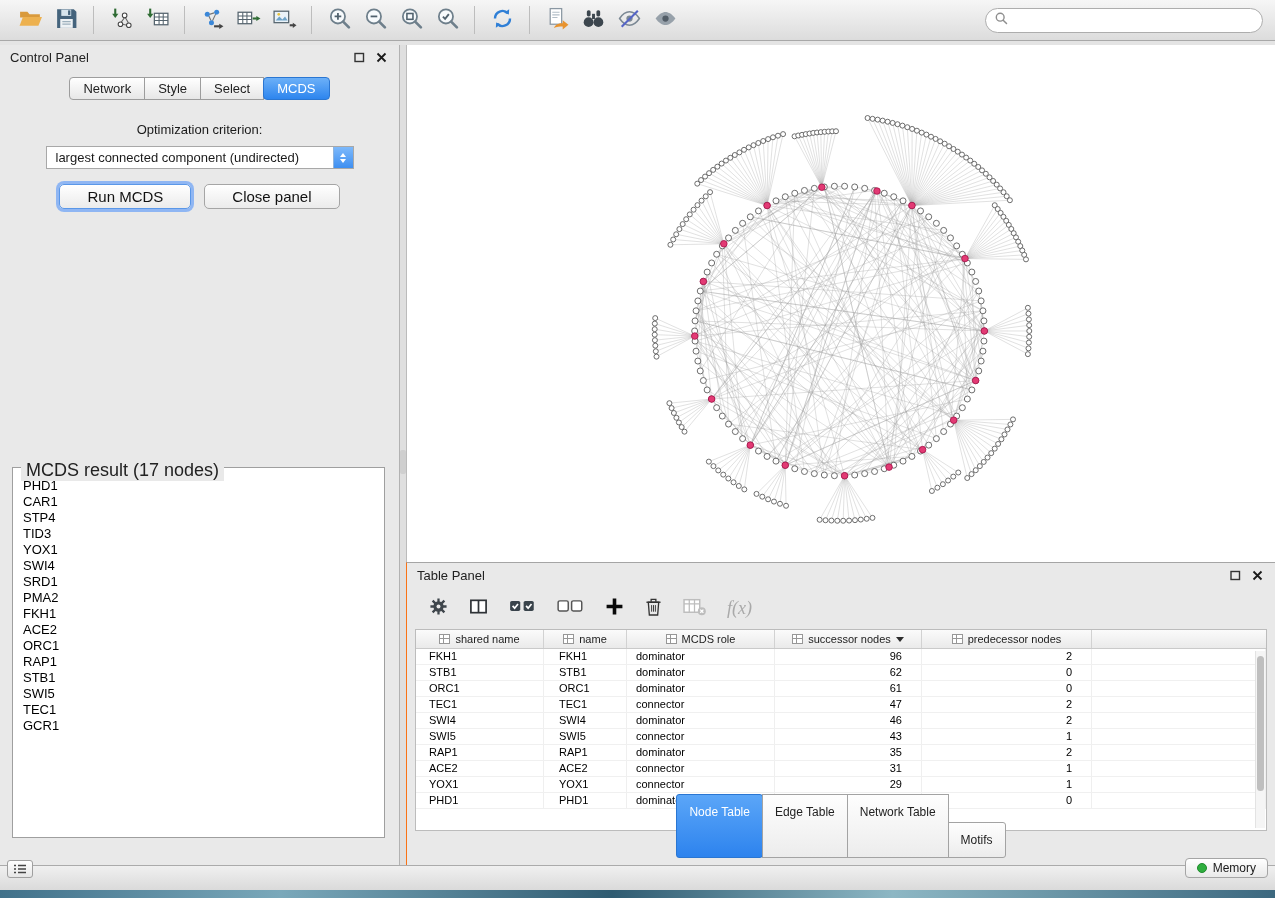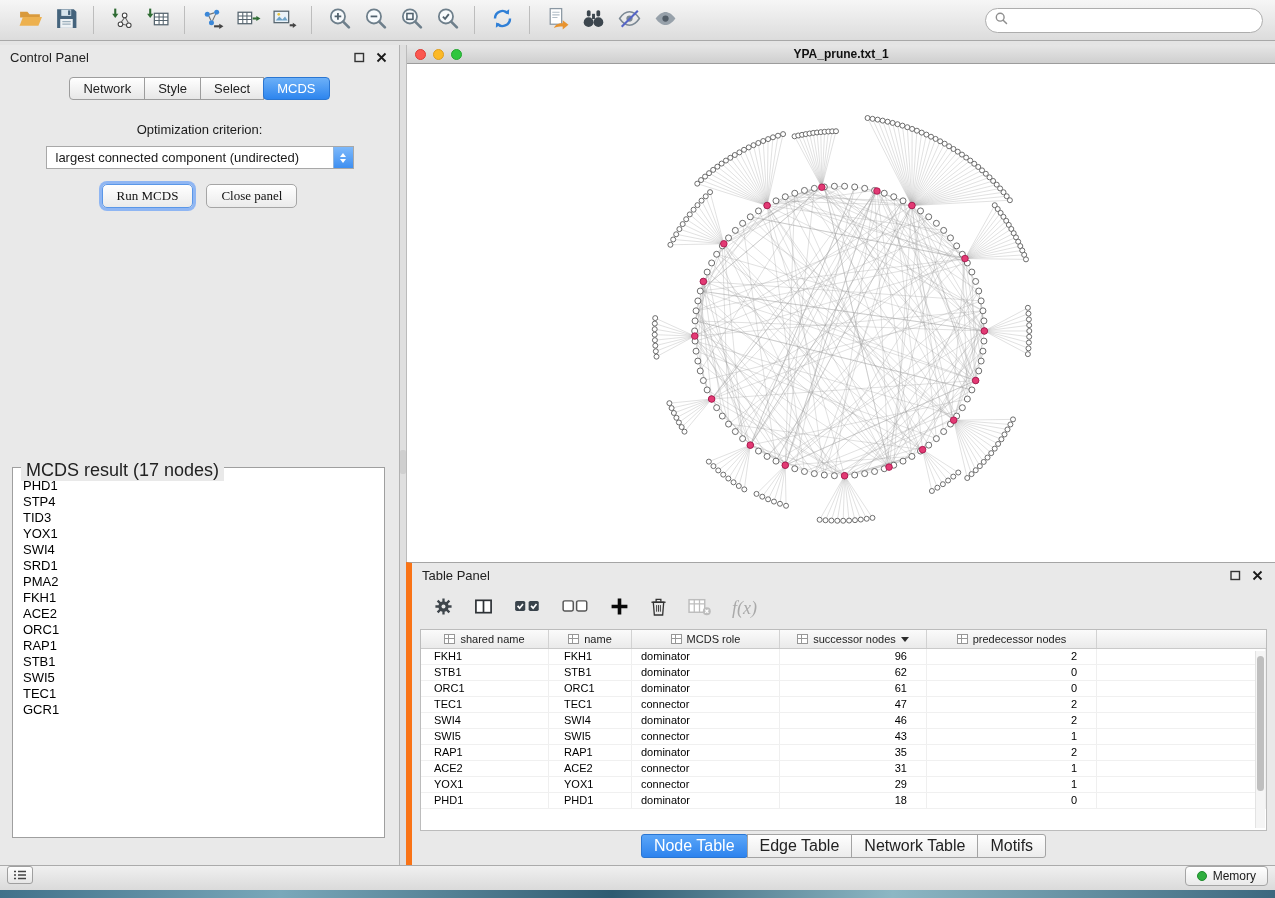--- a/index.html
+++ b/index.html
@@ -35,22 +35,22 @@
   .opt-label { text-align:center; font-size:13px; margin-top:22px; }
   .dropdown { width:308px; height:23px; margin:9px auto 0; background:#fff; border:1px solid #a8a8a8;
     border-radius:0; display:flex; align-items:center; overflow:hidden; }
   .dropdown .dd-text { flex:1; font-size:13px; padding-left:9px; white-space:nowrap; }
   .dd-stepper { width:20px; height:100%; background:linear-gradient(#7db9fb,#3e8ff1);
     border-left:1px solid #8fb4de; display:flex; flex-direction:column; align-items:center; justify-content:center; gap:2px; }
   .dd-up { width:0; height:0; border:3.5px solid transparent; border-bottom:4.5px solid #fff; }
   .dd-down { width:0; height:0; border:3.5px solid transparent; border-top:4.5px solid #fff; }
 
   .btn-row { display:flex; justify-content:center; gap:13px; margin-top:15px; }
-  .mac-btn { font-size:13px; padding:3px 14px; background:linear-gradient(#ffffff,#ebebeb);
-    border:1px solid #a5a5a5; border-radius:5px; color:#111; font-family:Liberation Serif, serif; }
+  .mac-btn { font-size:15px; padding:3px 27px; background:linear-gradient(#ffffff,#ebebeb);
+    border:1px solid #a5a5a5; border-radius:5px; color:#111; font-family:Liberation Sans, sans-serif; }
   .mac-btn.focused { box-shadow:0 0 0 3px rgba(84,148,250,0.6); border-color:#5a97e8; }
 
   .result-group { position:absolute; left:12px; right:14px; top:422px; bottom:27px;
     border:1px solid #9f9f9f; background:#fff; }
   .result-legend { position:absolute; top:-8px; left:8px; background:#e9e9e9; padding:0 5px; font-size:18px; color:#222; }
   .result-list { position:absolute; inset:10px 4px 4px 10px; overflow:hidden; }
   .mcds-item { font-size:13px; line-height:16px; color:#000; }
 
   
   .v-splitter { position:absolute; left:400px; top:45px; width:6px; bottom:33px; background:#dfdfdf; }
@@ -65,21 +65,21 @@
   .light { width:11px; height:11px; border-radius:50%; }
   .light.red { background:#fb5750; border:1px solid #dd3c35; }
   .light.yellow { background:#fcb927; border:1px solid #de9e1e; }
   .light.green { background:#2ec63e; border:1px solid #24a631; }
   .net-title { position:absolute; left:0; right:0; text-align:center; font-size:12px; font-weight:bold; color:#111; }
   .net-canvas { position:absolute; top:19px; left:0; right:0; bottom:0; background:#fff; }
   .net-canvas svg { width:100%; height:100%; display:block; }
 
   
   .table-panel { position:absolute; left:406px; top:562px; right:0; bottom:33px;
-    background:#e9e9e9; border-top:1px solid #a5a5a5; border-left:6px solid #f97316; }
+    background:#e9e9e9; border-top:1px solid #a5a5a5; border-left:1px solid #f97316; }
   .tp-toolbar { height:38px; display:flex; align-items:center; gap:21px; padding-left:22px; margin-top:2px; }
   .tp-btn { display:flex; align-items:center; justify-content:center; }
   .tp-btn svg { height:19px; }
   .fx { font-family:"Liberation Serif", serif; font-style:italic; font-size:18px; color:#a9a9a9; }
 
   .table-wrap { position:absolute; left:8px; right:8px; top:66px; bottom:34px;
     background:#fff; border:1px solid #bcbcbc; overflow:hidden; }
   .table-header { display:flex; height:19px; background:linear-gradient(#fbfbfb,#eaeaea); border-bottom:1px solid #cacaca; }
   .th { display:flex; align-items:center; justify-content:center; gap:5px;
     border-right:1px solid #d2d2d2; font-size:11px; color:#1c1c1c; }
@@ -92,30 +92,30 @@
   .td { font-size:11px; line-height:15px; padding:0 6px; border-right:1px solid #efefef; color:#000;
     white-space:nowrap; overflow:hidden; }
   .td.col0 { padding-left:13px; }
   .td.col1 { padding-left:15px; }
   .td.col2 { padding-left:9px; }
   .td.num { text-align:right; padding-right:19px; }
   .vscroll { position:absolute; right:1px; top:21px; bottom:2px; width:10px; background:#f5f5f5; border-left:1px solid #e3e3e3; }
   .vthumb { position:absolute; left:1px; right:1px; top:3%; height:76%; background:#bfbfbf; border-radius:5px; }
 
   .tp-tabs { position:absolute; bottom:7px; left:0; right:0; display:flex; justify-content:center; }
-  .bt-tab { font-size:16px; padding:2px 12px; background:linear-gradient(#fefefe,#ececec);
+  .bt-tab { font-size:12px; padding:10px 12px; background:linear-gradient(#fefefe,#ececec);
     border:1px solid #a3a3a3; margin-left:-1px; color:#222; }
   .bt-tab:first-child { margin-left:0; border-radius:3px 0 0 3px; }
-  .bt-tab:last-child { border-radius:0 3px 3px 0; }
+  .bt-tab:last-child { border-radius:0 3px 3px 0;margin-top:28px; }
   .bt-tab.active { background:linear-gradient(#5ba6f8,#2d83ee); color:#fff; border-color:#2a76d2; border-radius:3px; }
 
   
   .statusbar { position:absolute; left:0; right:0; bottom:8px; height:25px;
     background:linear-gradient(#f0f0f0,#dadada); border-top:1px solid #ababab;
-    display:flex; align-items:flex-start; padding:0 7px; }
+    display:flex; align-items:flex-end; padding:12px 7px; }
   .menu-btn { width:26px; height:18px; border:1px solid #9f9f9f; border-radius:3px;
     background:linear-gradient(#fff,#e6e6e6); display:flex; align-items:center; justify-content:center; }
   .memory-btn { margin-left:auto; display:flex; align-items:center; gap:6px; font-size:12px;
     border:1px solid #a5a5a5; border-radius:4px; background:linear-gradient(#fff,#e9e9e9); padding:2px 11px; }
   .mem-dot { width:10px; height:10px; border-radius:50%; background:#2fae3e; border:1px solid #1f8a2d; }
 
   .desktop-strip { position:absolute; left:0; right:0; bottom:0; height:8px;
     background:linear-gradient(90deg,#41718a,#7aa8ba 22%,#2f5b71 48%,#8db7c4 70%,#3c687f 100%); }
 </style>
 </head>
@@ -296,20 +296,21 @@
 
   <div class="btn-row">
     <button class="mac-btn focused">Run MCDS</button>
     <button class="mac-btn">Close panel</button>
   </div>
 
   <div class="result-group">
     <span class="result-legend">MCDS result (17 nodes)</span>
     <div class="result-list">
         <div class="mcds-item">PHD1</div>
+        <div class="mcds-item">CAR1</div>
         <div class="mcds-item">STP4</div>
         <div class="mcds-item">TID3</div>
         <div class="mcds-item">YOX1</div>
         <div class="mcds-item">SWI4</div>
         <div class="mcds-item">SRD1</div>
         <div class="mcds-item">PMA2</div>
         <div class="mcds-item">FKH1</div>
         <div class="mcds-item">ACE2</div>
         <div class="mcds-item">ORC1</div>
         <div class="mcds-item">RAP1</div>
@@ -319,28 +320,20 @@
         <div class="mcds-item">GCR1</div>
       </div>
   </div>
 </div>
 
 <div class="v-splitter">
   <div class="v-handle"></div>
 </div>
 
 <div class="network-window">
-  <div class="net-titlebar">
-    <span class="net-title">YPA_prune.txt_1</span>
-    <span class="traffic">
-      <span class="light red"></span>
-      <span class="light yellow"></span>
-      <span class="light green"></span>
-    </span>
-  </div>
   <div class="net-canvas">
     <svg viewBox="0 0 869 498" preserveAspectRatio="xMidYMid meet">
         <g stroke="#9b9b9b" stroke-width="0.55" stroke-opacity="0.55">
           <line x1="296.7" y1="217.4" x2="569.3" y2="316.6"></line>
           <line x1="296.7" y1="217.4" x2="574.8" y2="236.9"></line>
           <line x1="296.7" y1="217.4" x2="378.7" y2="132.6"></line>
           <line x1="296.7" y1="217.4" x2="288.4" y2="256.9"></line>
           <line x1="296.7" y1="217.4" x2="315.7" y2="352.2"></line>
           <line x1="296.7" y1="217.4" x2="293.6" y2="307.0"></line>
           <line x1="317.2" y1="179.7" x2="293.6" y2="227.0"></line>

